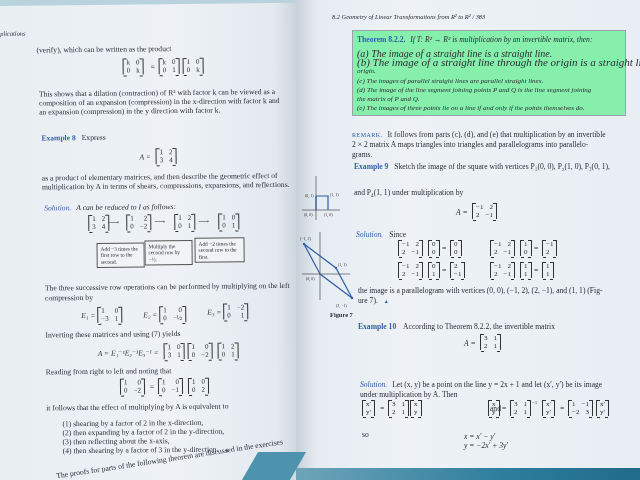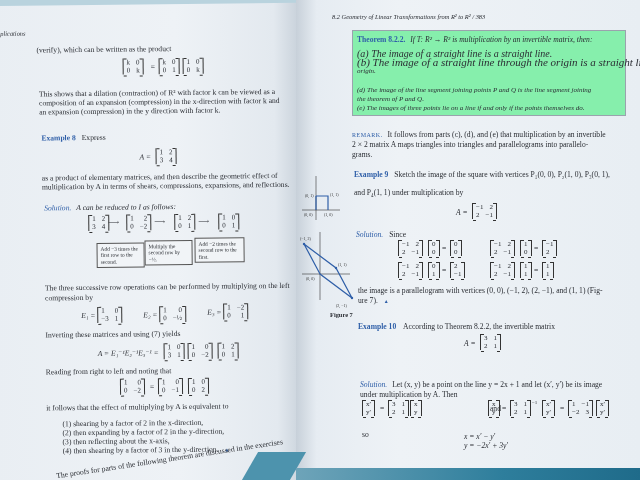--- a/index.html
+++ b/index.html
@@ -292,33 +292,34 @@
   </div>
 
   <div class="theorem">
     <div class="t" style="left:4px;top:4px;">
       <span class="blue">Theorem 8.2.2.</span>
       <span class="i" style="margin-left:3px;">If T: R² → R² is multiplication by an invertible matrix, then:</span>
     </div>
     <div class="t i" style="left:4px;top:18px;font-size:10px;">(a)  The image of a straight line is a straight line.</div>
     <div class="t i" style="left:4px;top:27px;font-size:11px;">(b)  The image of a straight line through the origin is a straight line through the</div>
     <div class="t i" style="left:4px;top:36px;font-size:7px;">       origin.</div>
+    <div class="t i" style="left:4px;top:46px;font-size:7px;">(c)  The images of parallel straight lines are parallel straight lines.</div>
     <div class="t i" style="left:4px;top:55px;font-size:7px;">(d)  The image of the line segment joining points P and Q is the line segment joining</div>
-    <div class="t i" style="left:4px;top:64px;font-size:7px;">       the theorem of P and Q.</div>
+    <div class="t i" style="left:4px;top:64px;font-size:7px;">       the matrix of P and Q.</div>
     <div class="t i" style="left:4px;top:73px;font-size:7px;">(e)  The images of three points lie on a line if and only if the points themselves do.</div>
   </div>
 
   <div class="t" style="left:352px;top:130px;">
     <span style="color:#2f5fa8;font-size:6px;letter-spacing:.5px;">REMARK.</span>
     <span style="margin-left:3px;">It follows from parts (c), (d), and (e) that multiplication by an invertible</span>
   </div>
   <div class="t" style="left:352px;top:140px;">2 × 2 matrix A maps triangles into triangles and parallelograms into parallelo-</div>
   <div class="t" style="left:352px;top:150px;">grams.</div>
 
-  <div class="t" style="left:354px;top:170px;">
+  <div class="t" style="left:354px;top:162px;">
     <span class="blue">Example 9</span>
     <span style="margin-left:4px;">Sketch the image of the square with vertices P₁(0, 0), P₂(1, 0), P₃(0, 1),</span>
   </div>
   <div class="t" style="left:354px;top:188px;">and P₄(1, 1) under multiplication by</div>
   <div class="t i" style="left:456px;top:208px;">A =</div>
   <div class="mat" style="left:472px;top:203px;">
     <div class="r">
         <span>−1</span>
         <span>2</span>
       </div>

